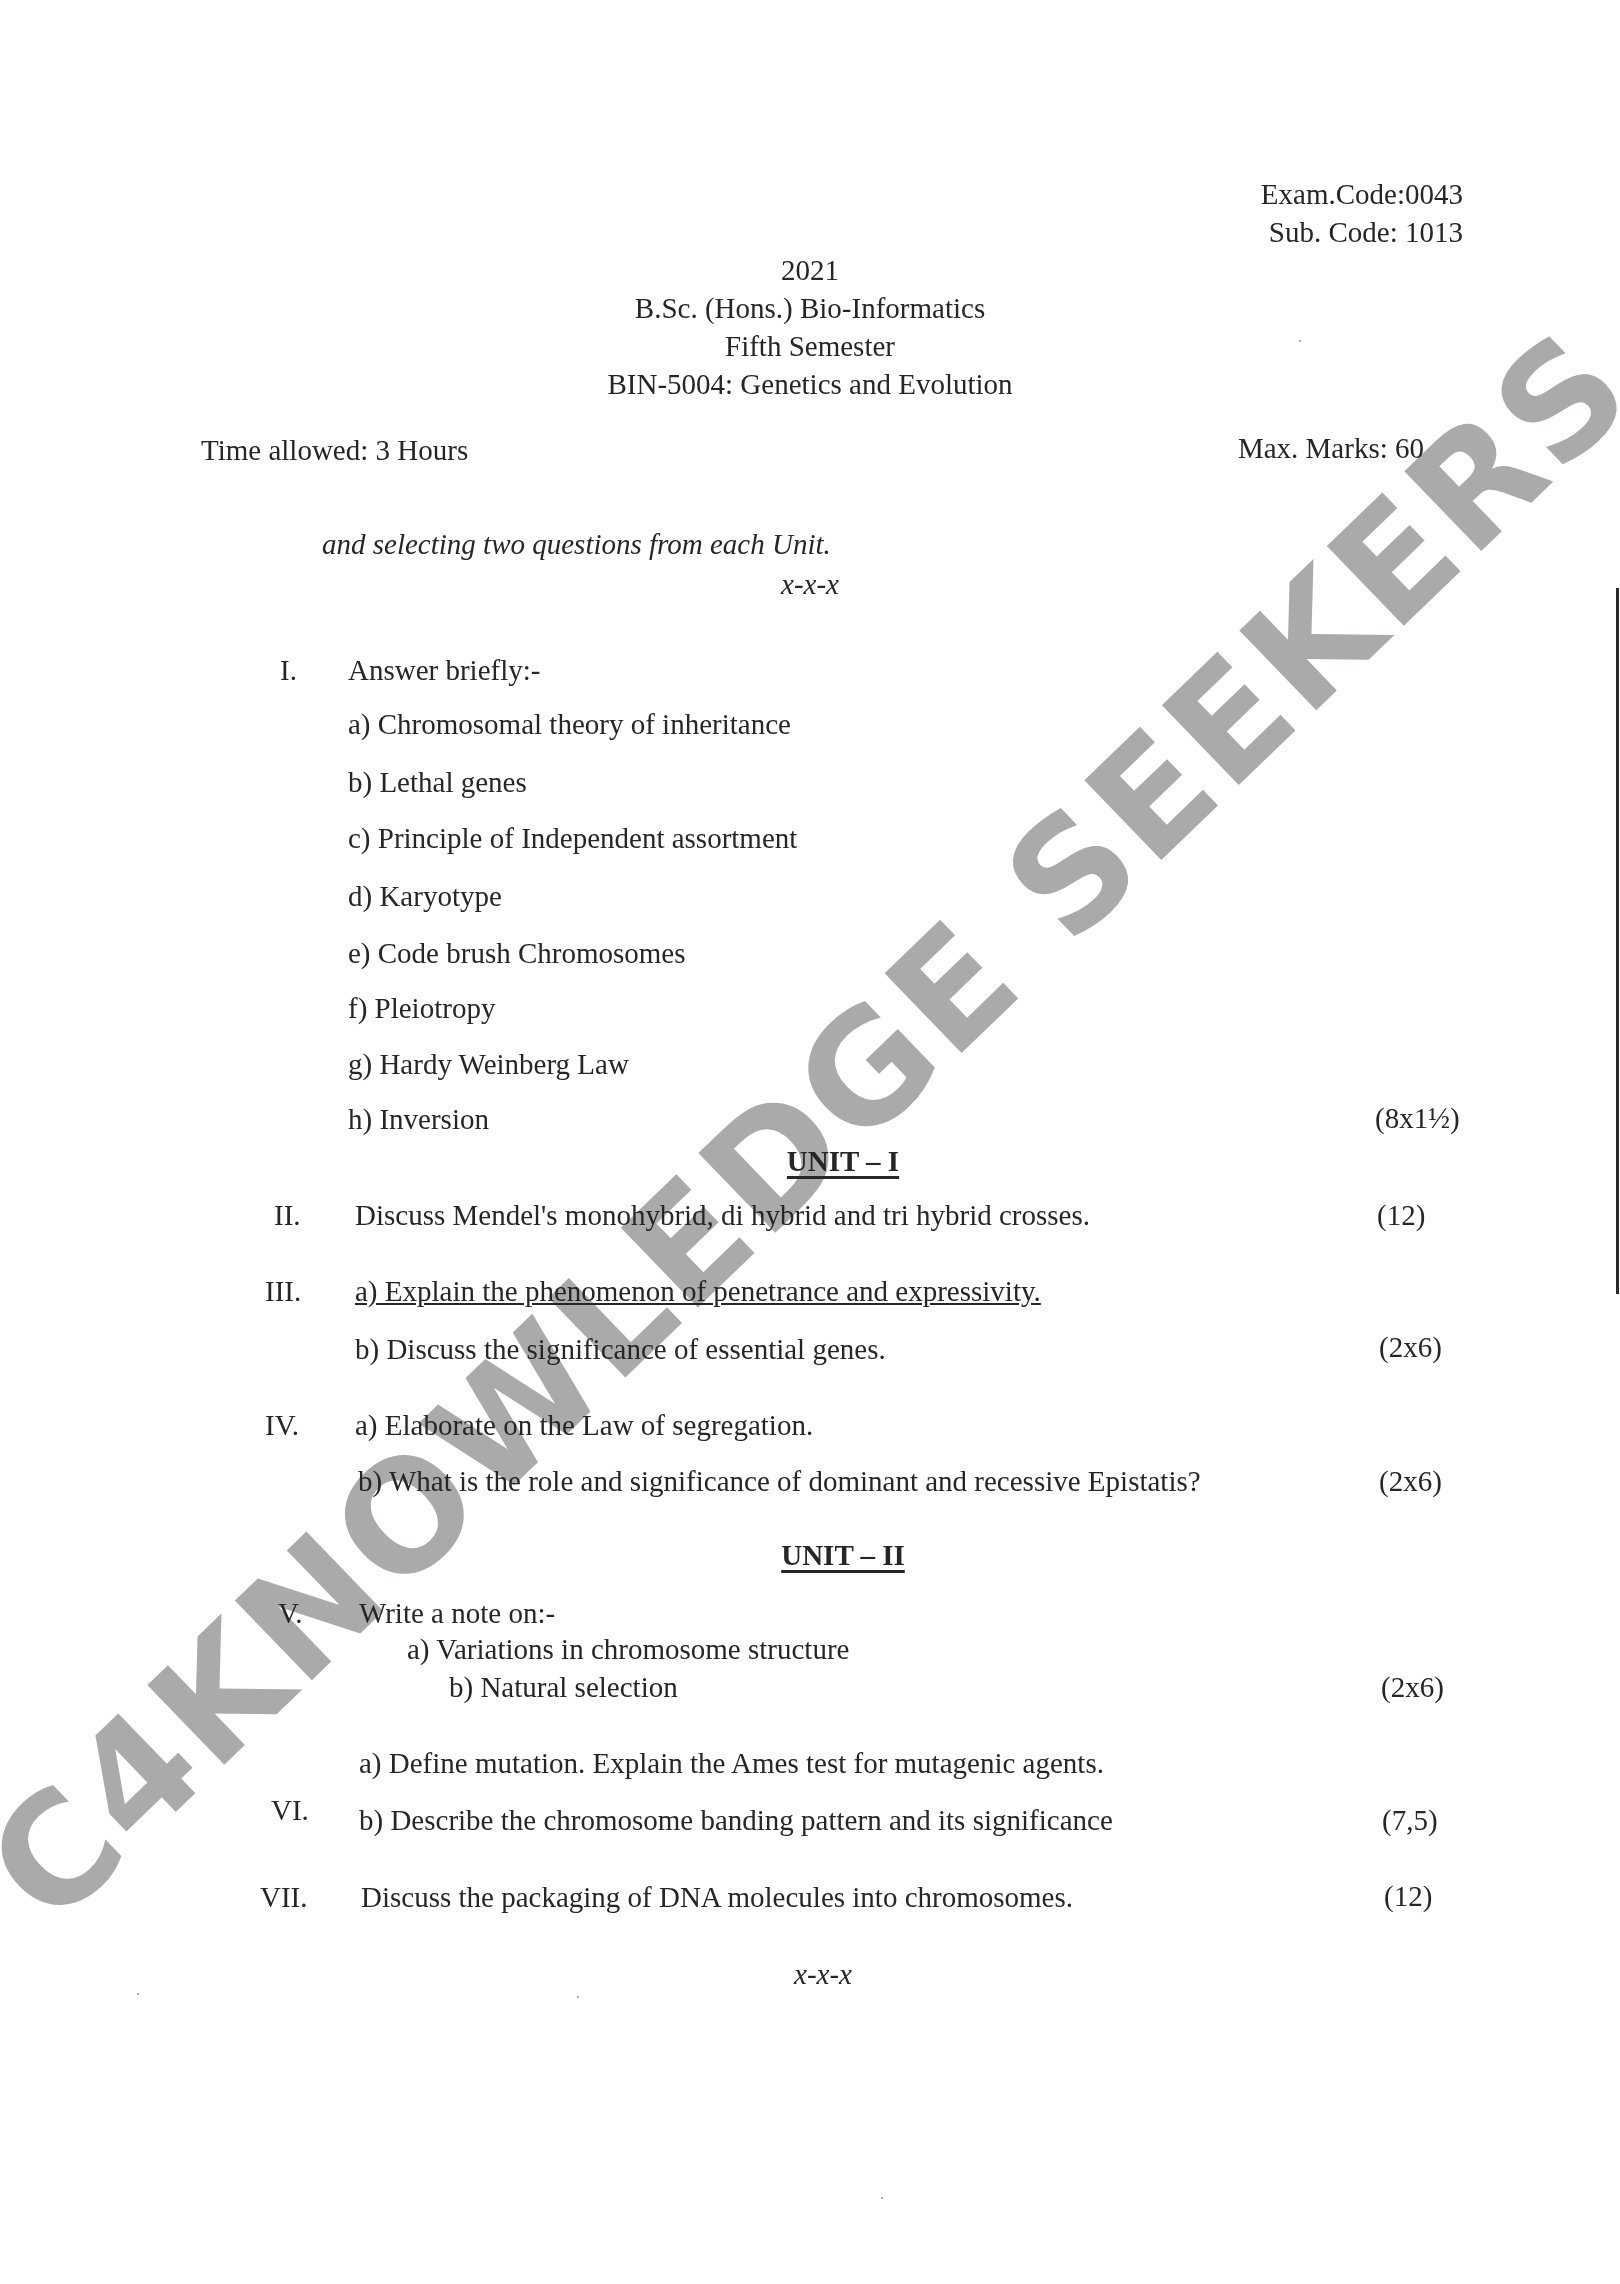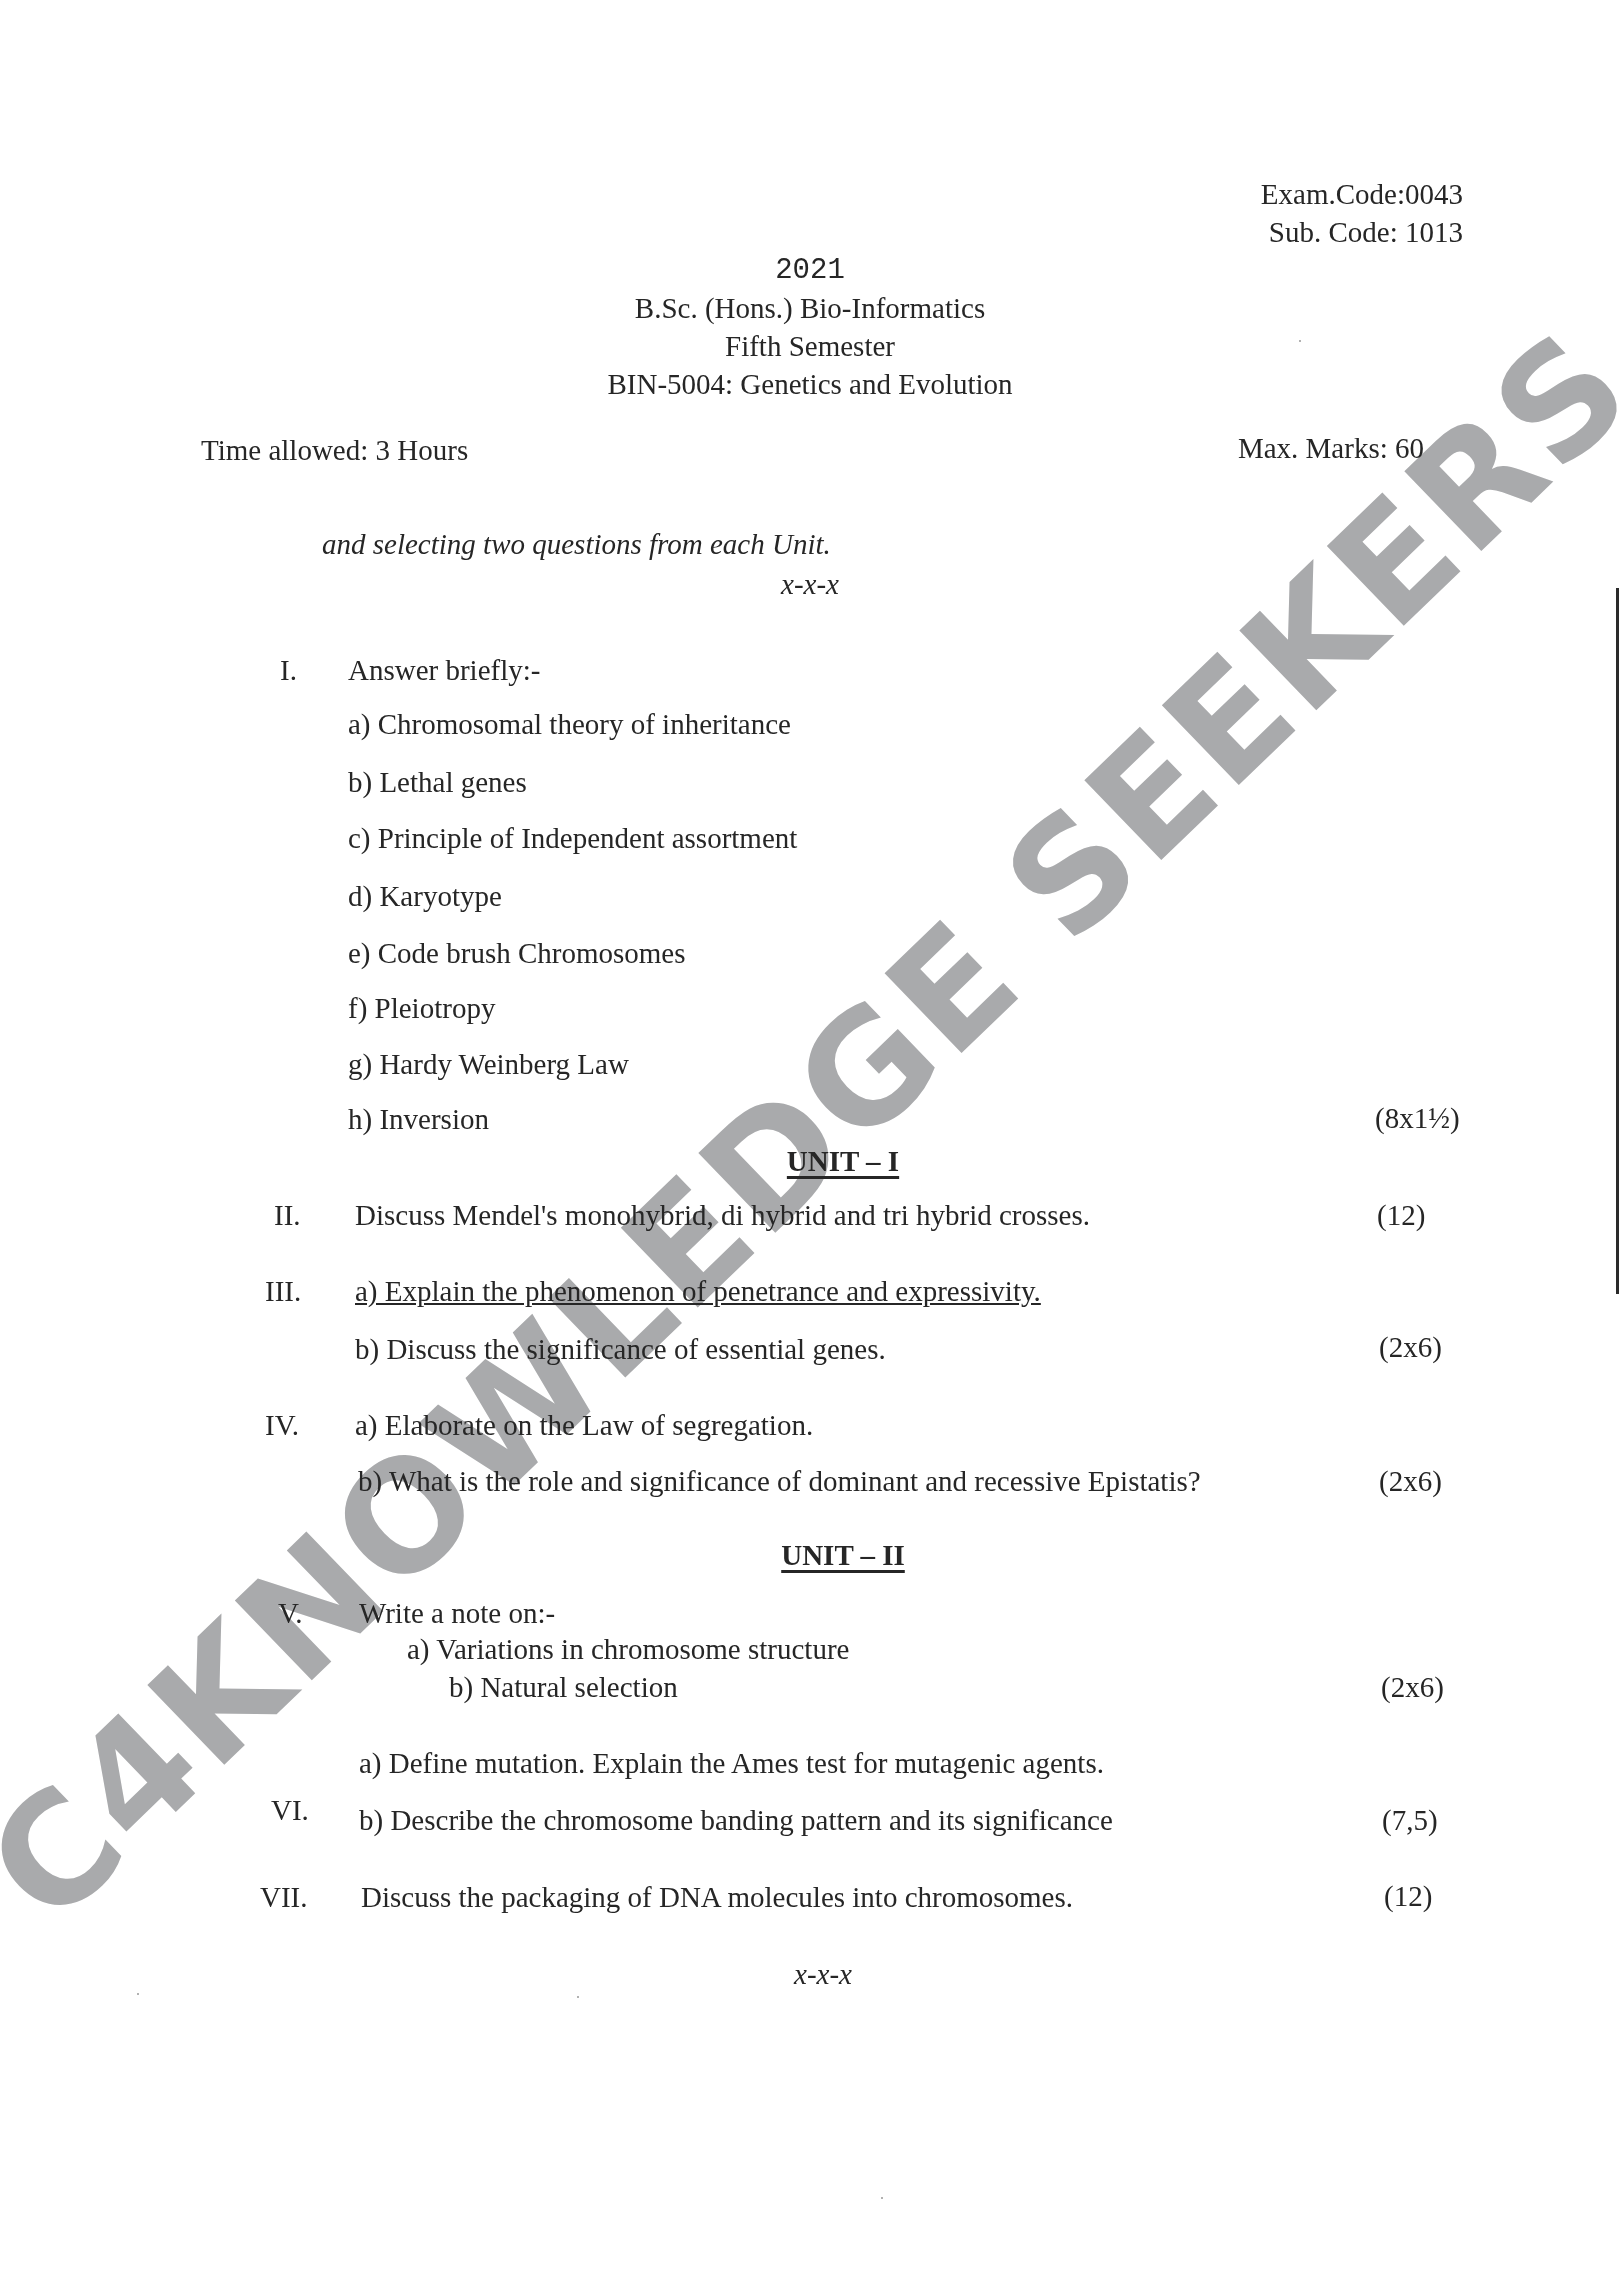--- a/index.html
+++ b/index.html
@@ -25,21 +25,21 @@
 <body>
 
 <div class="page">
 
   <div class="watermark">C4KNOWLEDGE SEEKERS</div>
   <div class="scan-line"></div>
 
   <div class="abs right txt" style="top:180px; right:157px;">Exam.Code:0043</div>
   <div class="abs right txt" style="top:218px; right:157px;">Sub. Code: 1013</div>
 
-  <div class="abs center txt" style="top:256px;font-family:Liberation Mono, monospace;">2021</div>
+  <div class="abs center txt" style="top:256px;">2021</div>
   <div class="abs center txt" style="top:294px;">B.Sc. (Hons.) Bio-Informatics</div>
   <div class="abs center txt" style="top:332px;text-align:center;">Fifth Semester</div>
   <div class="abs center txt" style="top:370px;">BIN-5004: Genetics and Evolution</div>
 
   <div class="abs txt" style="top:436px; left:201px;">Time allowed: 3 Hours</div>
   <div class="abs right txt" style="top:434px; right:196px;">Max. Marks: 60</div>
 
   <div class="abs italic txt" style="top:530px; left:322px;">and selecting two questions from each Unit.</div>
   <div class="abs center italic txt" style="top:570px;">x-x-x</div>
 

